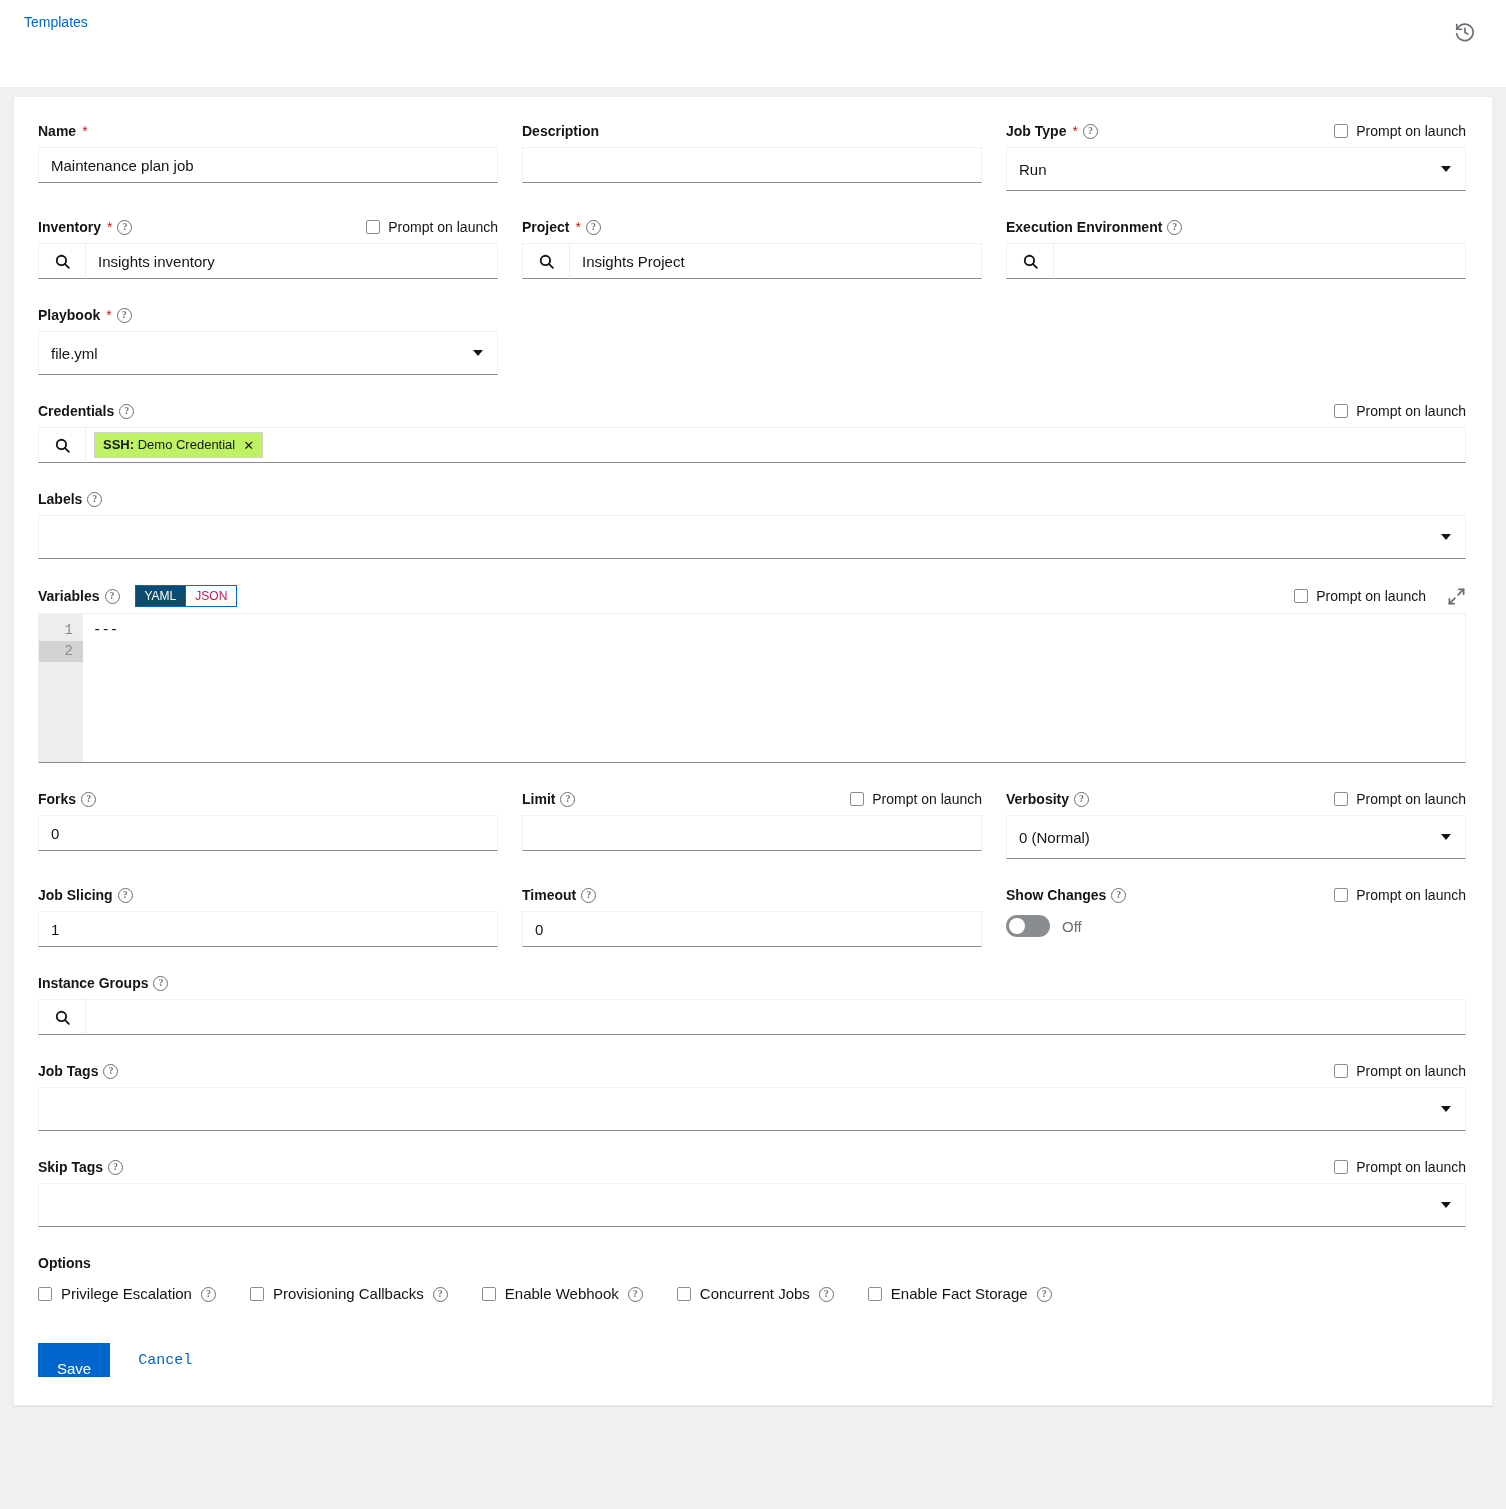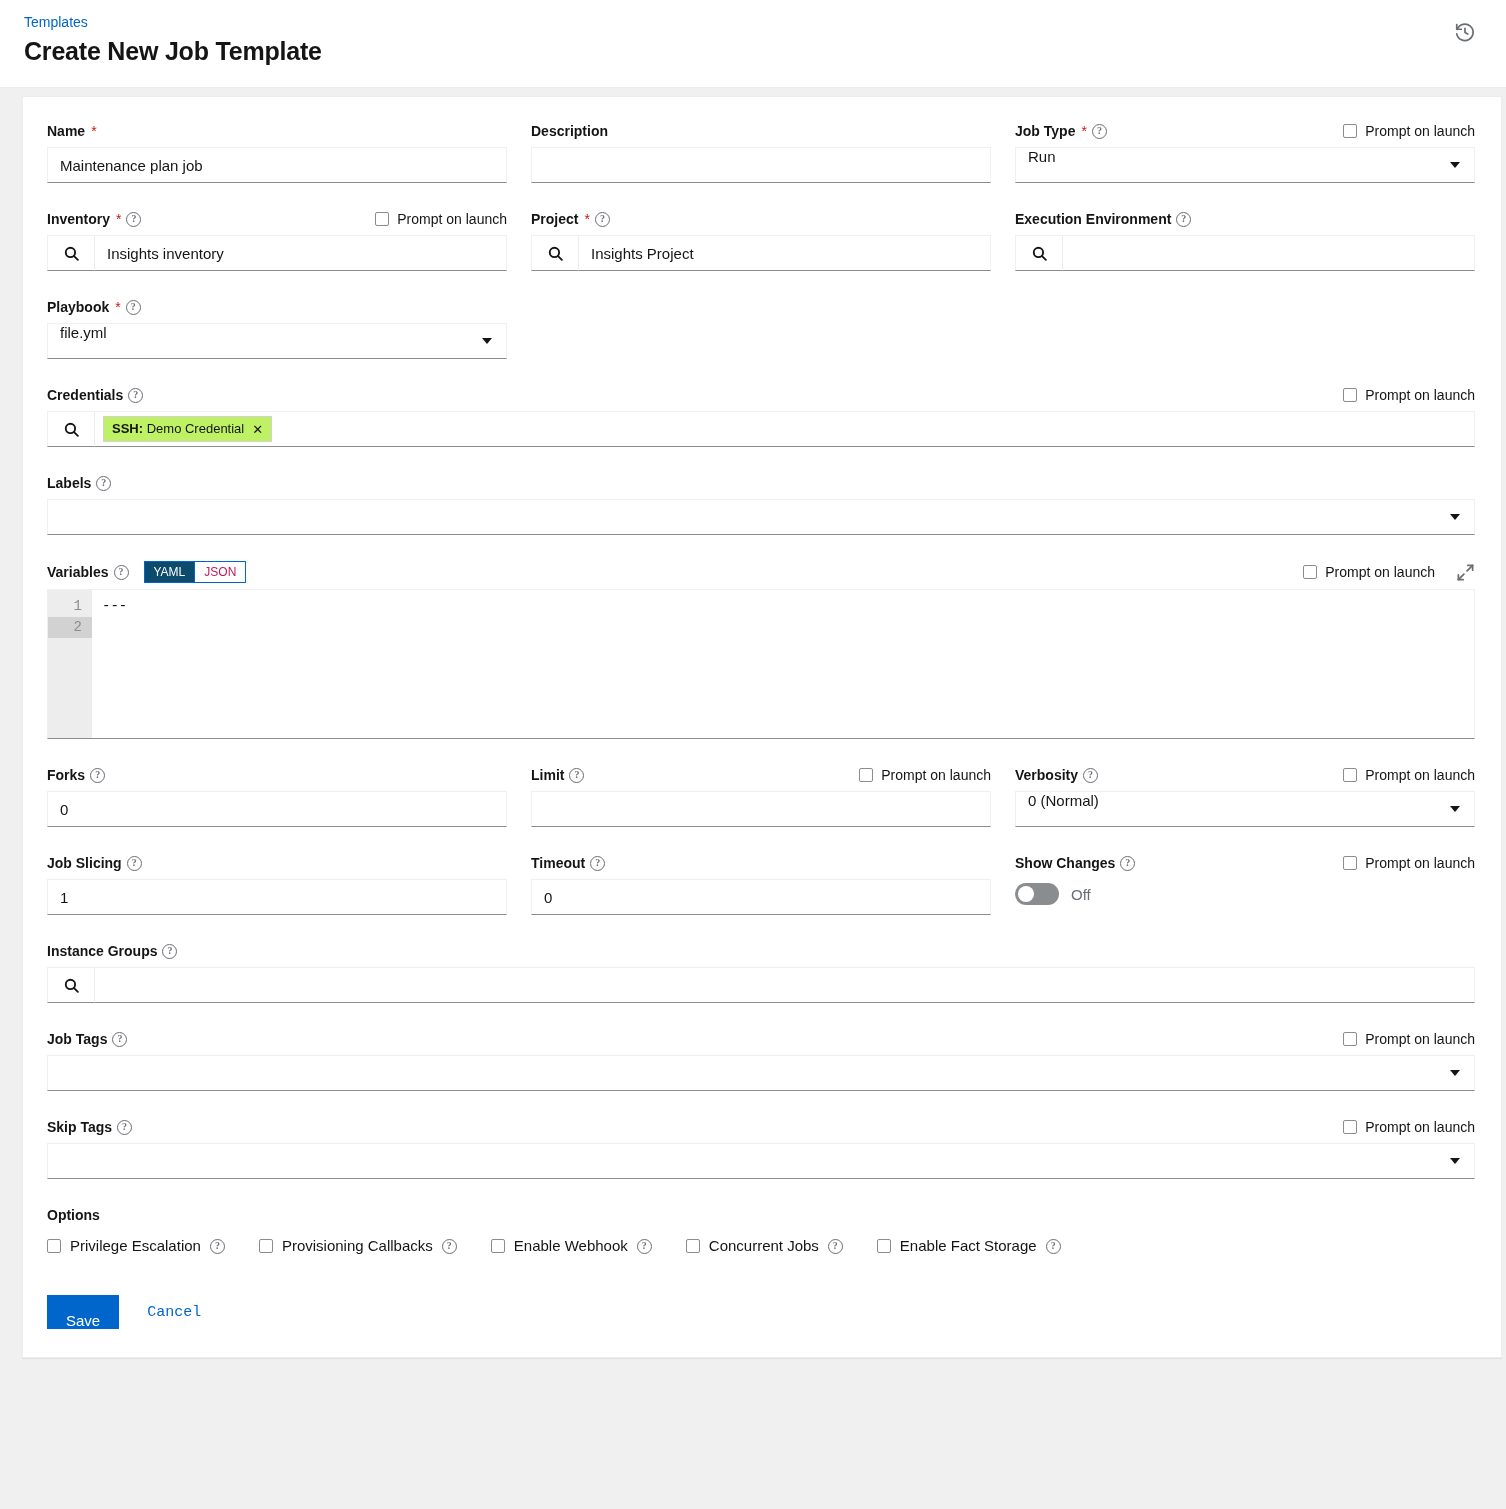--- a/index.html
+++ b/index.html
@@ -46,21 +46,21 @@
     padding: 2px;
     cursor: pointer;
     color: #6a6e73;
     display: block;
   }
 
   
   .card {
     position: absolute;
     top: 96px;
-    left: 22px;
+    left: 13px;
     width: 1480px;
     background: #ffffff;
     border: 1px solid #ededed;
     box-shadow: 0 1px 1px rgba(3,3,3,0.06);
     padding: 24px 24px 28px 24px;
   }
 
   
   .grid {
     display: grid;
@@ -199,25 +199,26 @@
     color: #151515;
     font-size: 13px;
     cursor: pointer;
     line-height: 1;
   }
 
   
   .select {
     position: relative;
     width: 100%;
-    height: 36px;
+    height: 44px;
     border: 1px solid #f0f0f0;
     border-bottom: 1px solid #8a8d90;
     background: #fff;
     display: flex;
+    align-items: center;
     padding: 0 16px 0 12px;
     font-size: 15px;
     color: #151515;
     cursor: pointer;
   }
   .select .caret {
     position: absolute;
     right: 14px;
     top: 50%;
     transform: translateY(-50%);
@@ -340,21 +341,20 @@
     font-family: Liberation Mono, monospace;
     cursor: pointer;
     padding: 0 10px;
   }
 </style>
 </head>
 <body>
 
 <div class="page-header">
   <a class="breadcrumb-link" href="#">Templates</a>
-  <h1 class="page-title">Create New Job Template</h1>
   <div class="header-actions">
     <button class="icon-btn" aria-label="history">
       <svg width="22" height="22" viewBox="0 0 24 24" fill="none" stroke="currentColor" stroke-width="1.9" stroke-linecap="round" stroke-linejoin="round">
         <path d="M3 4v5h5"></path>
         <path d="M3.5 9a9 9 0 1 1-.5 5"></path>
         <path d="M12 8v4.5l3 1.7"></path>
       </svg>
     </button>
   </div>
 </div>

